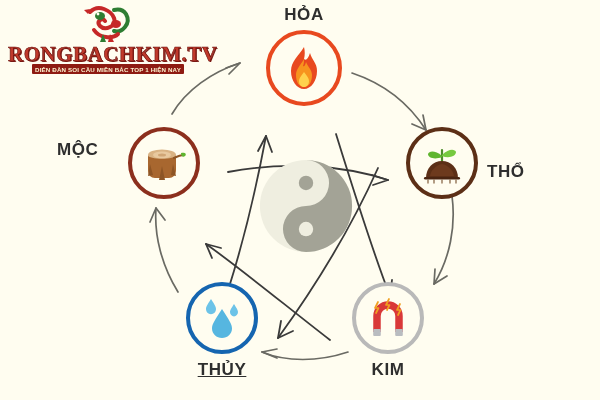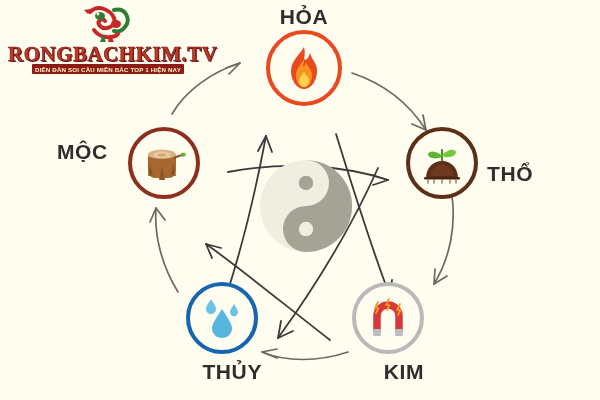--- a/index.html
+++ b/index.html
@@ -42,21 +42,21 @@
   
   .node{position:absolute;}
   .disc{
     position:absolute;border-radius:50%;
     background:#fffdf0;
     box-sizing:border-box;
     display:flex;align-items:center;justify-content:center;
   }
   .label{
     position:absolute;
-    font-weight:bold;font-size:21px;color:#2e2e2e;
+    font-weight:bold;font-size:17px;color:#2e2e2e;
     letter-spacing:.6px;white-space:nowrap;
   }
 
   
   .ring-hoa {border:4px solid #e8491f;}
   .ring-tho {border:4px solid #5c2f16;}
   .ring-kim {border:4px solid #b9b9b9;}
   .ring-thuy{border:4px solid #1565b0;}
   .ring-moc {border:4px solid #8c2f1d;}
 
@@ -184,35 +184,35 @@
     <div class="disc ring-kim" style="left:352px;top:282px;width:72px;height:72px;">
       <svg width="44" height="44" viewBox="0 0 44 44">
         <path d="M11 36 L11 20 A11 11 0 0 1 33 20 L33 36" fill="none" stroke="#d93838" stroke-width="7.5" stroke-linecap="butt"></path>
         <rect x="7.2" y="33" width="7.6" height="7" rx="1" fill="#b9bcc0"></rect>
         <rect x="29.2" y="33" width="7.6" height="7" rx="1" fill="#b9bcc0"></rect>
         <path d="M12 6 L9 12 L12.5 12 L10 17" fill="none" stroke="#f0a020" stroke-width="1.7" stroke-linecap="round" stroke-linejoin="round"></path>
         <path d="M23 3 L20 9 L23.5 9 L21 14" fill="none" stroke="#f0a020" stroke-width="1.7" stroke-linecap="round" stroke-linejoin="round"></path>
         <path d="M34 8 L31 14 L34.5 14 L32 19" fill="none" stroke="#f0a020" stroke-width="1.7" stroke-linecap="round" stroke-linejoin="round"></path>
       </svg>
     </div>
-    <div class="label" style="left:352px;top:360px;width:72px;text-align:right;">KIM</div>
+    <div class="label" style="left:352px;top:360px;width:72px;text-align:center;">KIM</div>
   </div>
 
   <div class="node">
     <div class="disc ring-thuy" style="left:186px;top:282px;width:72px;height:72px;">
       <svg width="46" height="44" viewBox="0 0 46 44">
         <path d="M23 13 C16 24 13 28 13 32.5 C13 37.8 17.5 42 23 42
                  C28.5 42 33 37.8 33 32.5 C33 28 30 24 23 13 Z" fill="#56b6e0"></path>
         <path d="M12 3 C8.5 8.5 7 10.6 7 13 C7 15.9 9.2 18.2 12 18.2
                  C14.8 18.2 17 15.9 17 13 C17 10.6 15.5 8.5 12 3 Z" fill="#6cc3e8"></path>
         <path d="M35 8 C32.2 12.5 31 14.2 31 16.1 C31 18.5 32.8 20.4 35 20.4
                  C37.2 20.4 39 18.5 39 16.1 C39 14.2 37.8 12.5 35 8 Z" fill="#6cc3e8"></path>
       </svg>
     </div>
-    <div class="label" style="left:182px;top:360px;width:80px;text-align:right;">THỦY</div>
+    <div class="label" style="left:182px;top:360px;width:80px;text-align:center;text-decoration:underline;">THỦY</div>
   </div>
 
   <div class="node">
     <div class="disc ring-moc" style="left:128px;top:127px;width:72px;height:72px;">
       <svg width="48" height="42" viewBox="0 0 48 42">
         <ellipse cx="22" cy="13" rx="14" ry="5.5" fill="#d9b384"></ellipse>
         <ellipse cx="22" cy="13" rx="9" ry="3.4" fill="#e8c99f"></ellipse>
         <ellipse cx="22" cy="13" rx="4" ry="1.5" fill="#d0a676"></ellipse>
         <path d="M8 13 L8 28 C8 33 11 36 15 36 L29 36 C33 36 36 33 36 28 L36 13
                  C36 18 8 18 8 13 Z" fill="#a8672f"></path>

